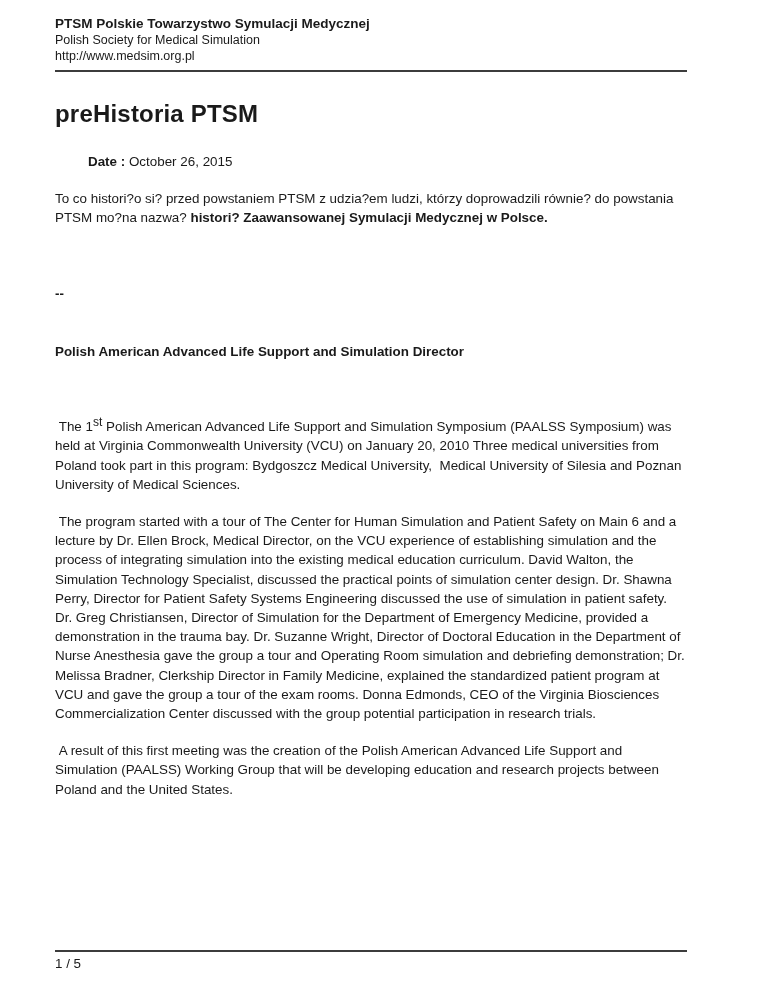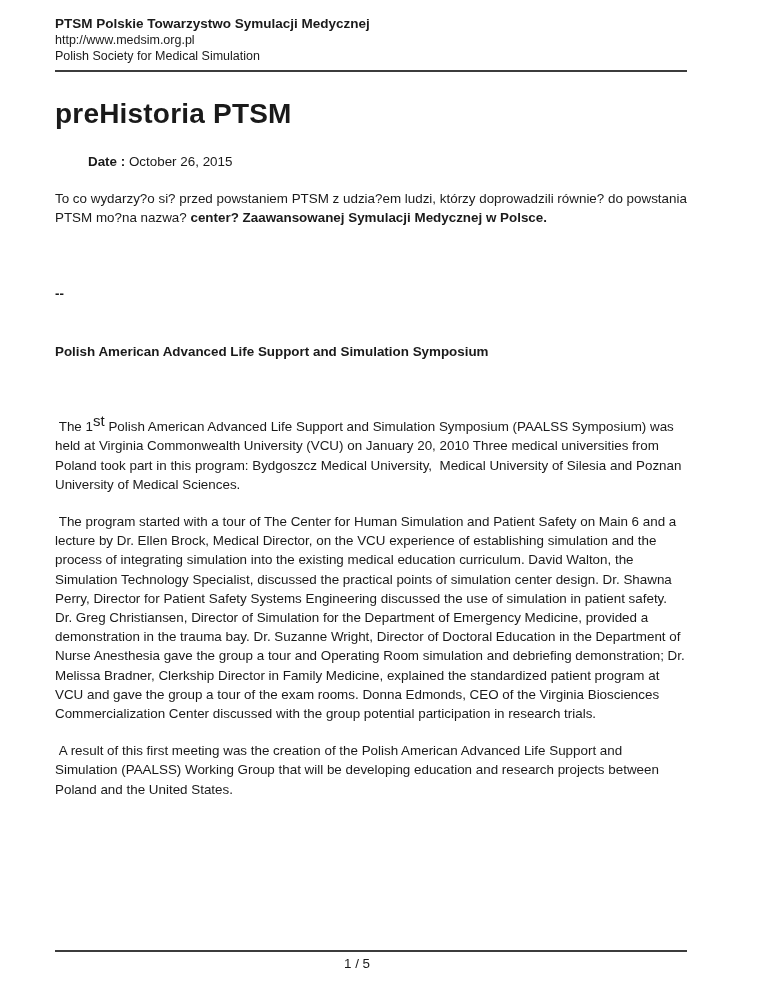--- a/index.html
+++ b/index.html
@@ -32,21 +32,21 @@
     white-space: pre-wrap;
   }
   .rule {
     border: none;
     height: 2px;
     background: #3c3c3c;
     margin: 6px 0 0 0;
   }
   .doc-title {
     margin: 29px 0 0 0;
-    font-size: 28px;
+    font-size: 24px;
     font-weight: bold;
     line-height: 25px;
     letter-spacing: 0.2px;
   }
   .date-line {
     margin-top: 26px;
     font-size: 13.4px;
     line-height: 19.2px;
     white-space: pre-wrap;
     padding-left: 33px;
@@ -60,61 +60,61 @@
   }
   .section-head {
     margin: 18px 0 0 0;
     font-size: 13.4px;
     line-height: 19.2px;
     font-weight: bold;
     white-space: pre-wrap;
   }
   .section-head div { display: block; }
   sup {
-    font-size: 15px;
+    font-size: 12px;
     line-height: 0;
     vertical-align: super;
   }
   .p1-tight { margin-top: 10px; }
   .footer {
     position: absolute;
     left: 55px;
     right: 53px;
     top: 950px;
   }
   .footer .rule { margin: 0; }
   .page-number {
-    text-align: center;
+    text-align: left;
     font-size: 13.4px;
     line-height: 19.2px;
     margin-top: 2px;
     padding-right: 28px;
   }
 </style>
 </head>
 <body>
 
 <div class="page">
 
   <div class="header-block">
     <div class="header-org">PTSM Polskie Towarzystwo Symulacji Medycznej</div>
+    <div class="header-sub">Polish Society for Medical Simulation</div>
     <div class="header-sub">http://www.medsim.org.pl</div>
-    <div class="header-sub">Polish Society for Medical Simulation</div>
     <hr class="rule">
   </div>
 
   <h1 class="doc-title">preHistoria PTSM</h1>
 
   <div class="date-line"><span class="bold">Date :</span><span> October 26, 2015</span></div>
 
-  <p class="body-text"><span>To co wydarzy?o si? przed powstaniem PTSM z udzia?em ludzi, którzy doprowadzili równie? do powstania PTSM mo?na nazwa? </span><span class="bold">center? Zaawansowanej Symulacji Medycznej w Polsce.</span></p>
+  <p class="body-text"><span>To co histori?o si? przed powstaniem PTSM z udzia?em ludzi, którzy doprowadzili równie? do powstania PTSM mo?na nazwa? </span><span class="bold">histori? Zaawansowanej Symulacji Medycznej w Polsce.</span></p>
 
   <div class="section-head">
     <div>--</div>
-    <div>Polish American Advanced Life Support and Simulation Symposium</div>
+    <div>Polish American Advanced Life Support and Simulation Director</div>
   </div>
 
   <p class="body-text p1-tight"><span> The 1</span><sup>st</sup><span> Polish American Advanced Life Support and Simulation Symposium (PAALSS Symposium) was held at Virginia Commonwealth University (VCU) on January 20, 2010 Three medical universities from Poland took part in this program: Bydgoszcz Medical University,  Medical University of Silesia and Poznan University of Medical Sciences.</span></p>
 
 
   <p class="body-text"> The program started with a tour of The Center for Human Simulation and Patient Safety on Main 6 and a lecture by Dr. Ellen Brock, Medical Director, on the VCU experience of establishing simulation and the process of integrating simulation into the existing medical education curriculum. David Walton, the Simulation Technology Specialist, discussed the practical points of simulation center design. Dr. Shawna Perry, Director for Patient Safety Systems Engineering discussed the use of simulation in patient safety. Dr. Greg Christiansen, Director of Simulation for the Department of Emergency Medicine, provided a demonstration in the trauma bay. Dr. Suzanne Wright, Director of Doctoral Education in the Department of Nurse Anesthesia gave the group a tour and Operating Room simulation and debriefing demonstration; Dr. Melissa Bradner, Clerkship Director in Family Medicine, explained the standardized patient program at VCU and gave the group a tour of the exam rooms. Donna Edmonds, CEO of the Virginia Biosciences Commercialization Center discussed with the group potential participation in research trials.</p>
 
 
 
   <p class="body-text"> A result of this first meeting was the creation of the Polish American Advanced Life Support and Simulation (PAALSS) Working Group that will be developing education and research projects between Poland and the United States.</p>

